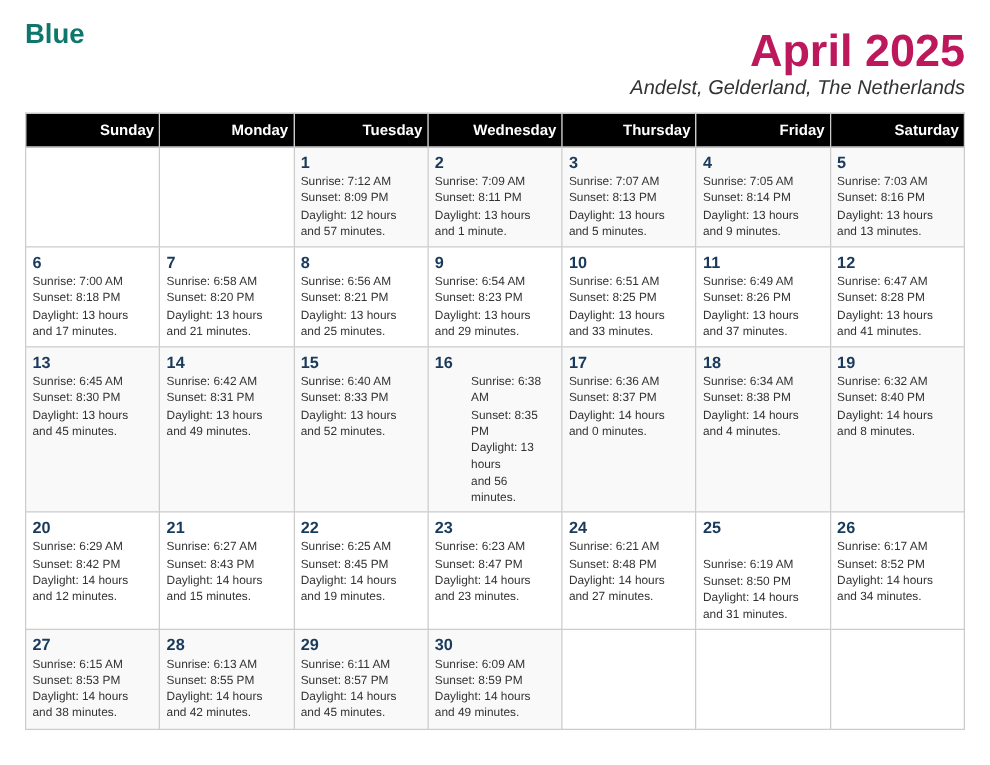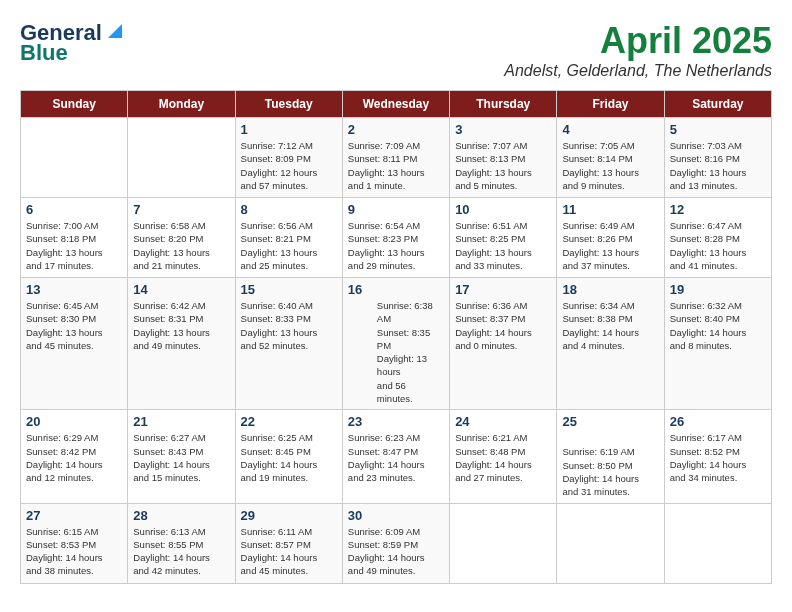--- a/index.html
+++ b/index.html
@@ -24,39 +24,39 @@
     .logo-row {
       display: flex;
       align-items: center;
     }
     .title-section {
       text-align: right;
     }
     .month-year {
       font-size: 36px;
       font-weight: bold;
-      color: #15803d;
+      color: #be185d;
     }
     .location {
       font-size: 16px;
       color: #333;
       font-style: italic;
     }
     table {
       width: 100%;
       border-collapse: collapse;
       table-layout: fixed;
     }
     thead tr th {
-      background-color: #7f1d1d;
+      background-color: #000000;
       color: #fff;
       font-size: 12px;
       font-weight: bold;
       padding: 6px 4px;
-      text-align: center;
+      text-align: right;
       border: 1px solid #ccc;
     }
     tbody tr td {
       border: 1px solid #ccc;
       vertical-align: top;
       padding: 4px 5px;
       height: 80px;
       font-size: 10px;
       color: #333;
       background: #fff;
@@ -78,26 +78,20 @@
     }
     .empty-cell {
       background: #fff !important;
     }
   </style>
 </head>
 <body>
 
 <div class="header-section">
   <div class="logo">
-    <div class="logo-row">
-      <span style="font-size:22px;font-weight:bold;color:#1a3a5c;">General</span>
-      <svg width="22" height="22" viewBox="0 0 22 22" style="margin-left:2px;margin-top:-4px;">
-        <polygon points="4,18 18,18 18,4" fill="#2196F3"></polygon>
-      </svg>
-    </div>
     <span style="font-size:22px;font-weight:bold;color:#0f766e;display:block;margin-top:-6px;">Blue</span>
   </div>
   <div class="title-section">
     <div class="month-year">April 2025</div>
     <div class="location">Andelst, Gelderland, The Netherlands</div>
   </div>
 </div>
 
 <table>
   <thead>

